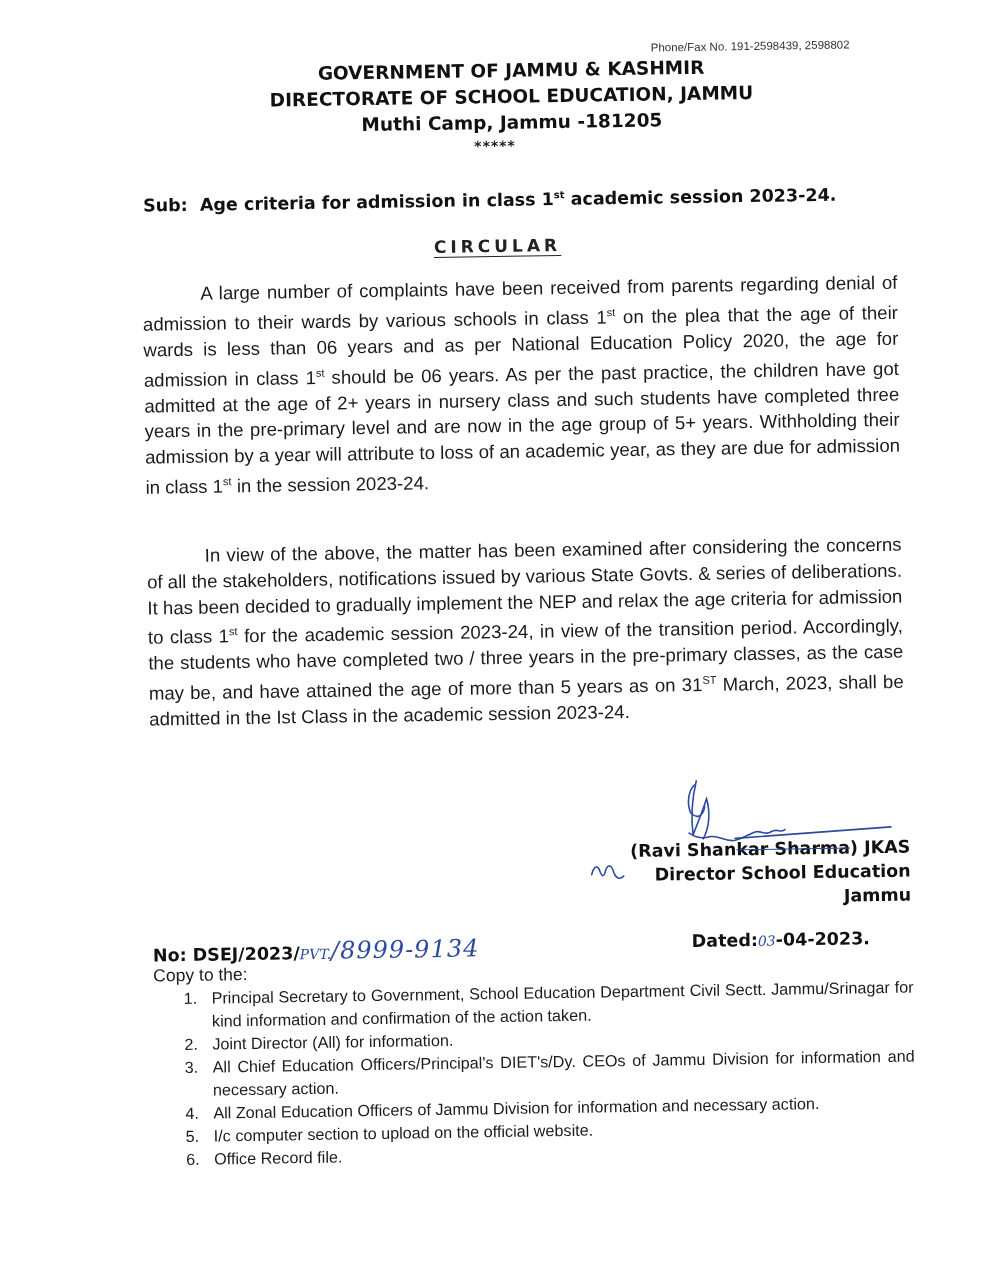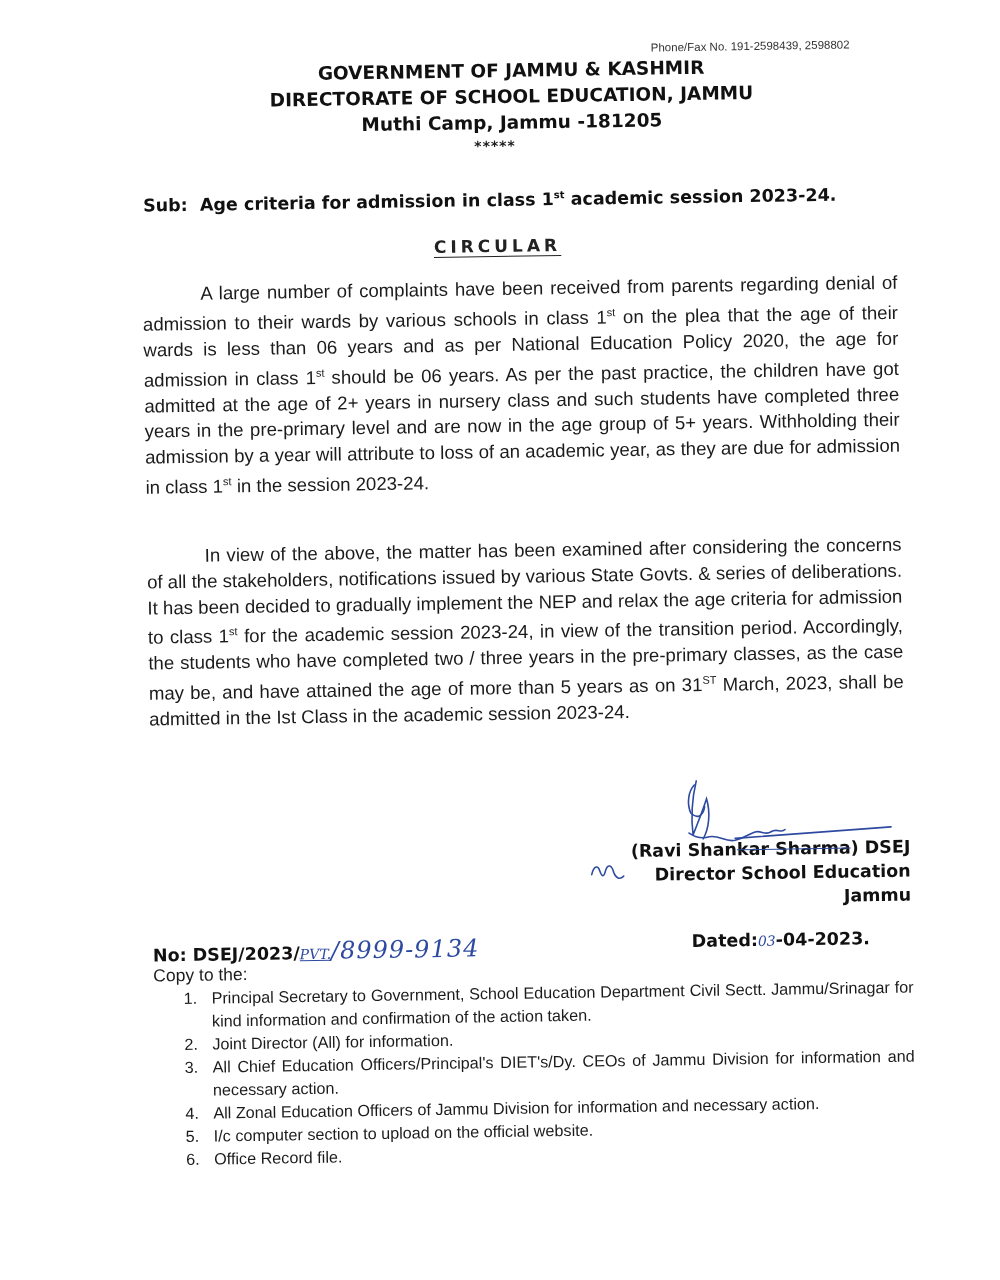--- a/index.html
+++ b/index.html
@@ -18,21 +18,21 @@
   .p2 { top:538px; }
   .sig-area { position:absolute; left:582px; top:780px; width:325px; height:140px; }
   .sig-svg { position:absolute; left:0; top:0; }
   .sig-line { position:absolute; right:0; font-weight:bold; font-size:17.5px; line-height:22px; color:#111; white-space:nowrap; }
   .s1 { top:62px; }
   .s2 { top:86px; }
   .s3 { top:110px; }
   .strike { text-decoration:line-through; text-decoration-color:#2d4aa0; }
   .refno { position:absolute; left:148px; top:934px; font-weight:bold; font-size:17.5px; color:#111; }
   .hand { font-family:"DejaVu Serif", serif; font-weight:normal; color:#2d4aa0; font-style:italic; }
-  .hand-small { font-size:14px;text-decoration:underline; }
+  .hand-small { font-size:14px; }
   .hand-big { font-size:24px; letter-spacing:1px; }
   .dated { position:absolute; left:687px; top:934px; font-weight:bold; font-size:17.5px; color:#111; }
   .copy { position:absolute; left:148px; top:960px; font-family:"Liberation Sans", sans-serif; font-size:17.5px; color:#1b1b1b; }
   .list { position:absolute; left:178px; top:982px; width:730px; font-family:"Liberation Sans", sans-serif; font-size:16.2px; line-height:23px; color:#1b1b1b; margin:0; padding:0; list-style:none; }
   .list li { display:flex; text-align:justify; }
   .list .num { width:28px; flex:none; }
   .list .txt { flex:1; }
 </style>
 </head>
 <body>
@@ -64,21 +64,21 @@
     <svg class="sig-svg" width="325" height="140">
       <g fill="none" stroke="#2d4aa0" stroke-width="1.6" stroke-linecap="round">
         <path d="M112 4 C108 20 106 40 108 58 C112 48 118 34 122 22 C126 36 124 52 118 62"></path>
         <path d="M110 8 C104 14 102 26 106 36 C112 42 118 40 120 30"></path>
         <path d="M104 56 C110 60 118 62 124 60 C134 58 140 66 150 64 C158 62 164 58 170 56 C176 54 180 60 186 56 C192 52 196 58 200 54"></path>
         <path d="M150 62 L306 53"></path>
         <path d="M6 96 C8 88 12 86 14 92 C16 98 18 100 20 92 C22 86 26 86 28 94 C30 100 34 102 38 98"></path>
       </g>
     </svg>
     <div class="sig-line s1">
-      <span>(Ravi Shan</span><span class="strike">kar Sharma</span><span>) DSEJ</span>
+      <span>(Ravi Shan</span><span class="strike">kar Sharma</span><span>) JKAS</span>
     </div>
     <div class="sig-line s2">Director School Education</div>
     <div class="sig-line s3">Jammu</div>
   </div>
 
   <div class="refno">
     <span>No: DSEJ/2023/</span><span class="hand hand-small">PVT.</span><span class="hand hand-big">/8999-9134</span>
   </div>
 
   <div class="dated">

